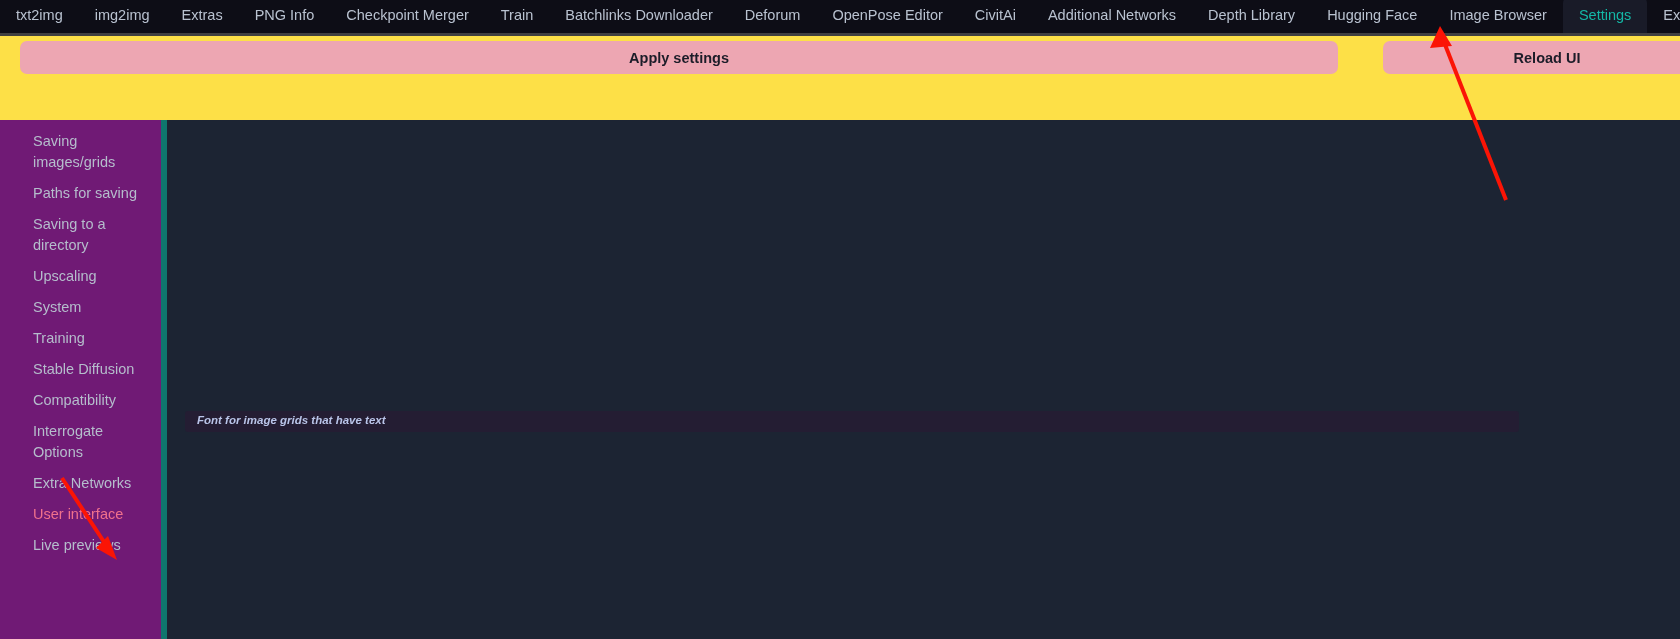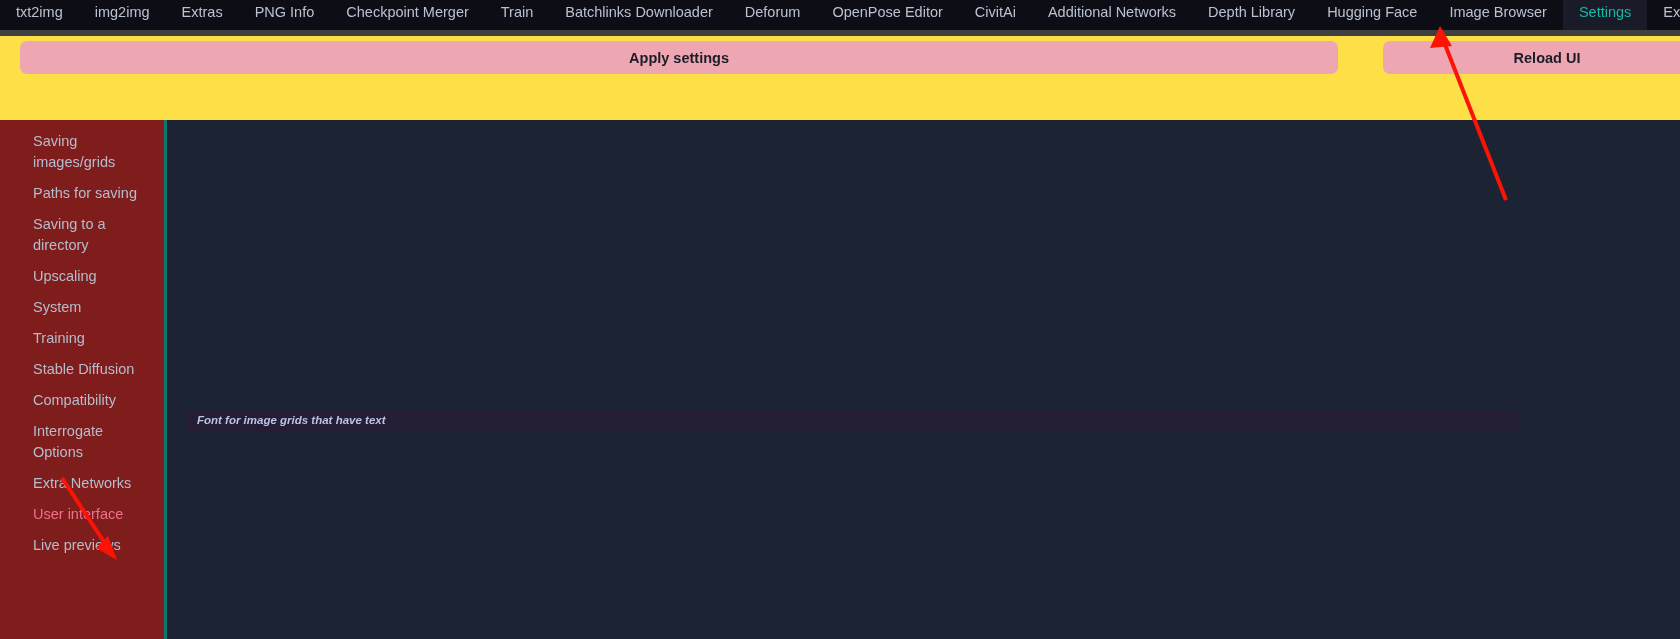--- a/index.html
+++ b/index.html
@@ -16,21 +16,21 @@
     position: relative;
   }
 
   
   #tabbar {
     position: absolute;
     top: 0; left: 0;
     width: 1680px;
     height: 36px;
     background: #0d0d16;
-    border-bottom: 6px solid #404040;
+    border-bottom: 3px solid #404040;
     display: flex;
     align-items: flex-end;
     box-sizing: border-box;
   }
   .tab {
     font-size: 14.5px;
     color: #b9c2d0;
     padding: 0 16px;
     height: 36px;
     line-height: 36px;
@@ -79,22 +79,22 @@
   #content {
     position: absolute;
     top: 120px; left: 0;
     width: 1680px;
     height: 519px;
     display: flex;
   }
   #sidebar {
     width: 167px;
     min-width: 167px;
-    background: #7f1d1d;
-    border-right: 3px solid #0f766e;
+    background: #701a75;
+    border-right: 6px solid #0f766e;
     padding-top: 6px;
     box-sizing: border-box;
     overflow: hidden;
   }
   .side-item {
     font-size: 14.5px;
     color: #b5bdcc;
     line-height: 21px;
     padding: 5px 0 5px 33px;
     cursor: pointer;

